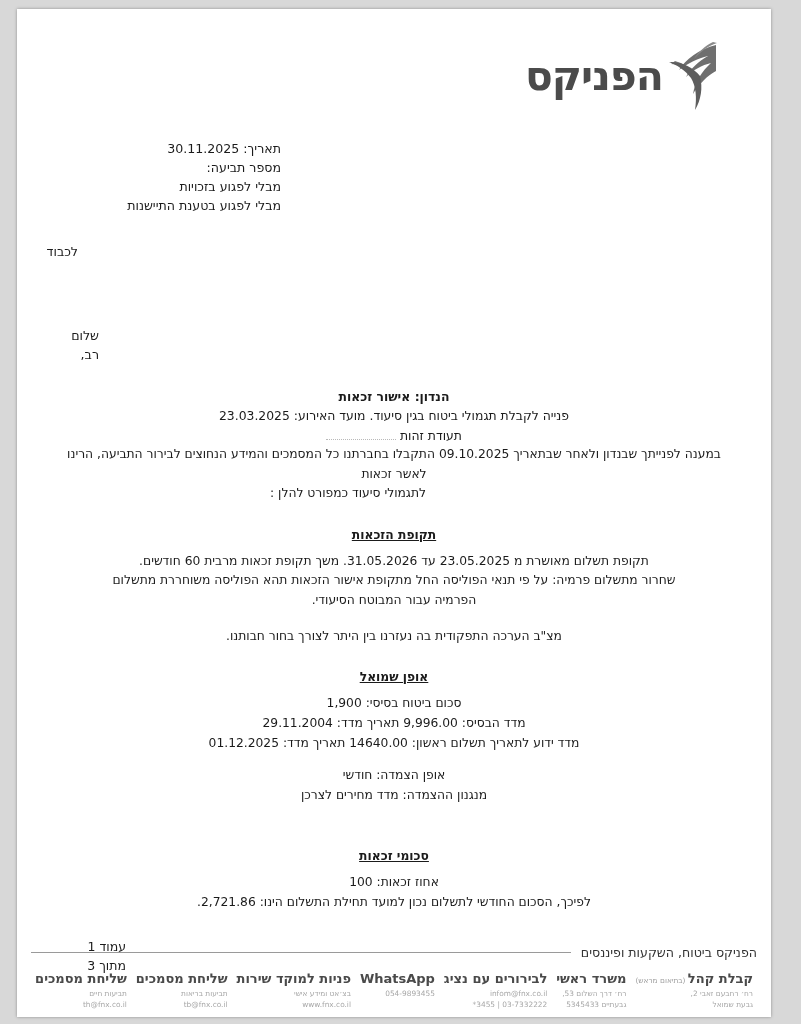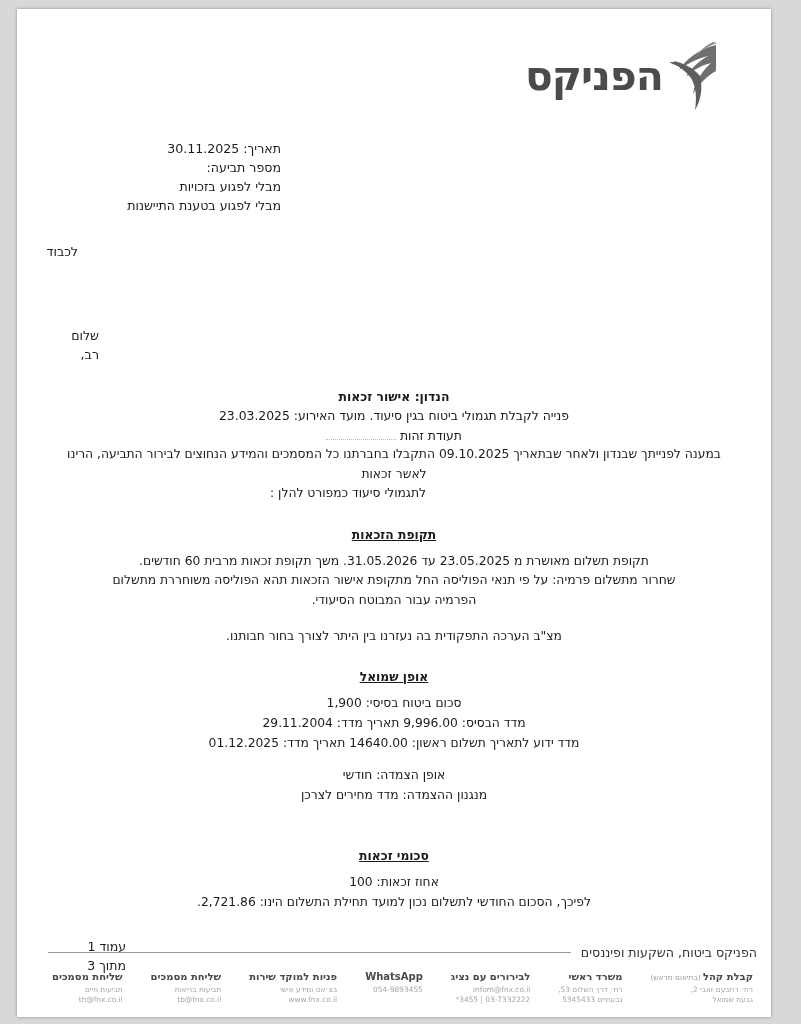--- a/index.html
+++ b/index.html
@@ -137,21 +137,21 @@
   .kv-gap { height: 12px; }
   .page-no {
     margin-top: 26px;
     text-align: right;
     padding-right: 600px;
     font-size: 12.5px;
   }
   
   .footer {
     position: absolute;
-    left: 17px;
+    left: 0;
     right: 0;
     bottom: 0;
     height: 78px;
     padding: 0 14px;
     box-sizing: border-box;
   }
   .footer-top {
     display: flex;
     flex-direction: row;
     align-items: center;
@@ -179,21 +179,21 @@
   .fcol {
     text-align: right;
     font-size: 7.4px;
     line-height: 1.45;
     color: #8d8d8d;
     white-space: nowrap;
   }
   .fcol .b {
     font-weight: 700;
     color: #4a4a4a;
-    font-size: 10px;
+    font-size: 13px;
   }
   .fcol .g {
     color: #9e9e9e;
   }
   .fcol .dim { color: #a7a7a7; }
 </style>
 </head>
 <body>
 
 <div id="page">

